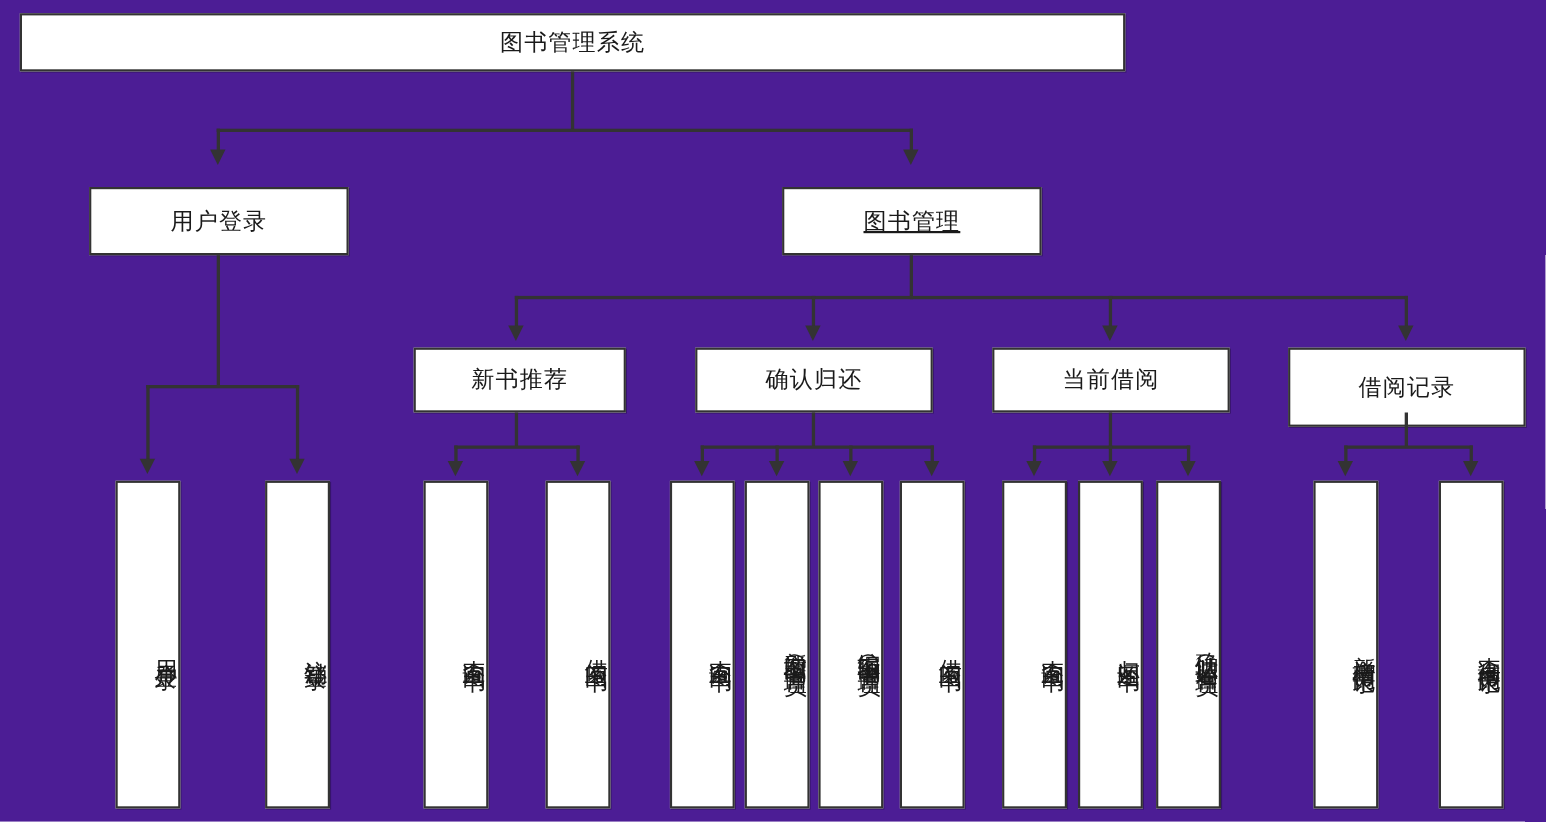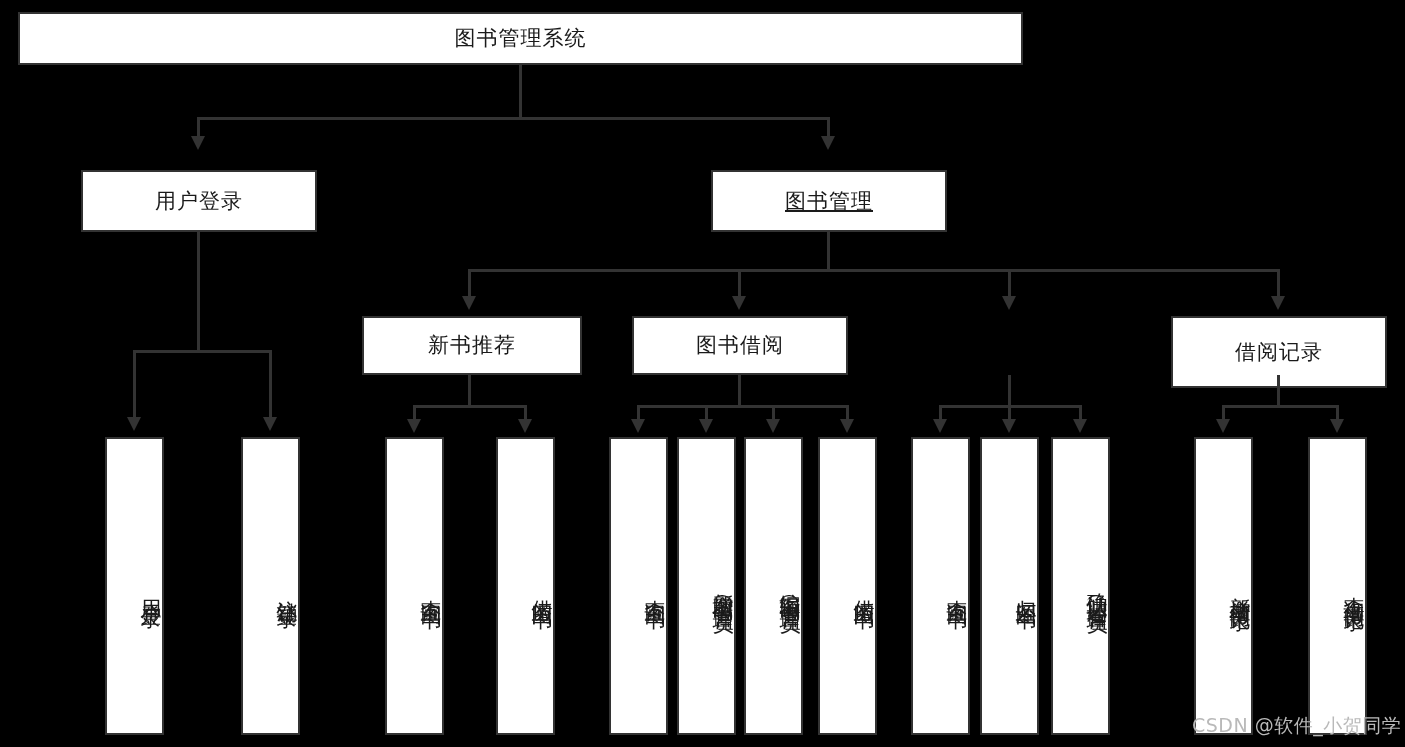--- a/index.html
+++ b/index.html
@@ -7,21 +7,21 @@
     padding: 0;
     background: #ffffff;
   }
   body {
     font-family: "DejaVu Sans", "Liberation Sans", sans-serif;
   }
   #canvas {
     position: relative;
     width: 1405px;
     height: 747px;
-    background: #000000;
+    background: #4c1d95;
     overflow: hidden;
   }
   .node {
     position: absolute;
     box-sizing: border-box;
     border: 2px solid #333333;
     background: #ffffff;
     display: flex;
     align-items: center;
     justify-content: center;
@@ -103,25 +103,28 @@
 
   <div class="line" style="left:468px; top:269px; width:3px; height:30px;"></div>
   <div class="arrow" style="left:462px; top:296px;"></div>
   <div class="line" style="left:738px; top:269px; width:3px; height:30px;"></div>
   <div class="arrow" style="left:732px; top:296px;"></div>
   <div class="line" style="left:1008px; top:269px; width:3px; height:30px;"></div>
   <div class="arrow" style="left:1002px; top:296px;"></div>
   <div class="line" style="left:1277px; top:269px; width:3px; height:30px;"></div>
   <div class="arrow" style="left:1271px; top:296px;"></div>
 
-  <div class="node node-h" style="left:362px; top:316px; width:220px; height:59px;">
+  <div class="node node-h" style="left:376px; top:316px; width:193px; height:59px;">
     <span>新书推荐</span>
   </div>
   <div class="node node-h" style="left:632px; top:316px; width:216px; height:59px;">
-    <span>图书借阅</span>
+    <span>确认归还</span>
+  </div>
+  <div class="node node-h" style="left:902px; top:316px; width:216px; height:59px;">
+    <span>当前借阅</span>
   </div>
   <div class="node node-h" style="left:1171px; top:316px; width:216px; height:72px;">
     <span>借阅记录</span>
   </div>
 
   <div class="line" style="left:468px; top:375px; width:3px; height:32px;"></div>
   <div class="line" style="left:413px; top:405px; width:114px; height:3px;"></div>
   <div class="line" style="left:413px; top:405px; width:3px; height:16px;"></div>
   <div class="arrow" style="left:407px; top:419px;"></div>
   <div class="line" style="left:524px; top:405px; width:3px; height:16px;"></div>
@@ -191,15 +194,14 @@
     <span>确认归还（管理员）</span>
   </div>
 
   <div class="node node-v" style="left:1194px; top:437px; width:59px; height:298px;">
     <span>新增借阅记录</span>
   </div>
   <div class="node node-v" style="left:1308px; top:437px; width:59px; height:298px;">
     <span>查询借阅记录</span>
   </div>
 
-  <div class="watermark" style="left:1192px; top:713px;">CSDN @软件_小贺同学</div>
 
 </div>
 
 </body></html>

